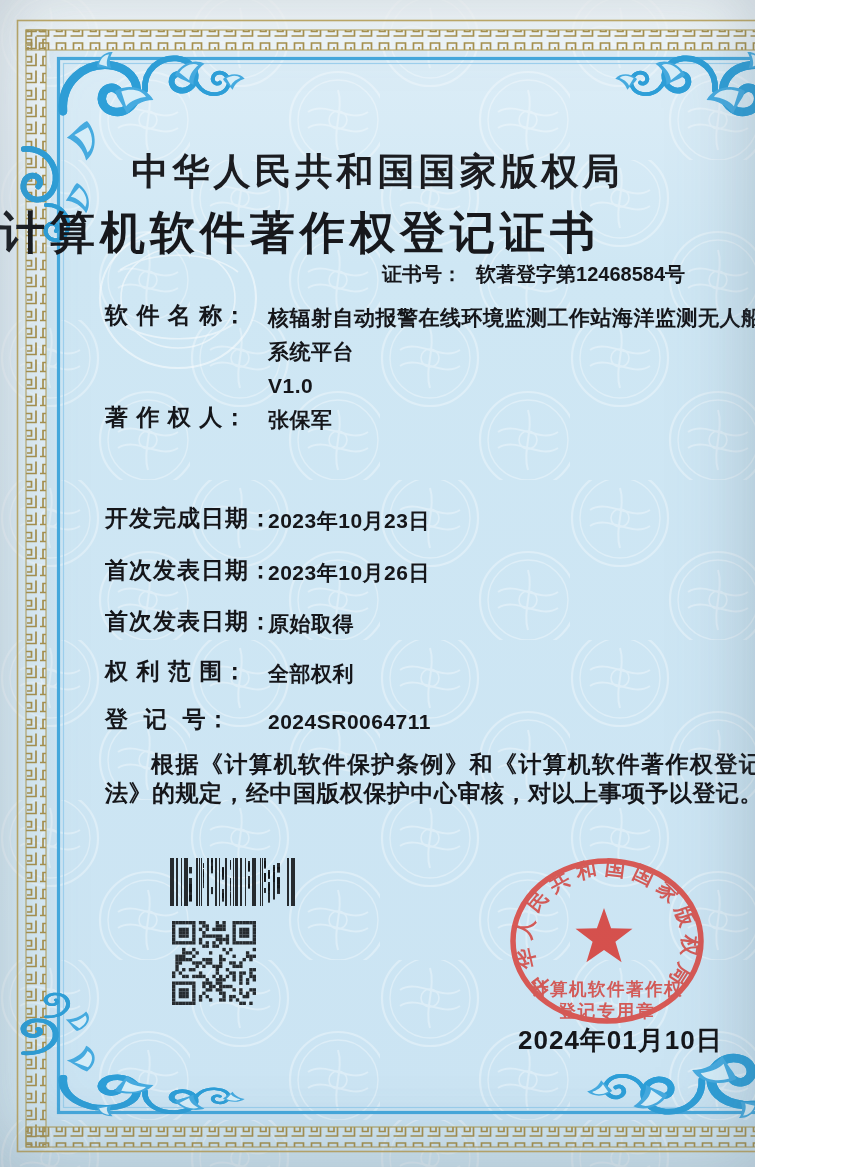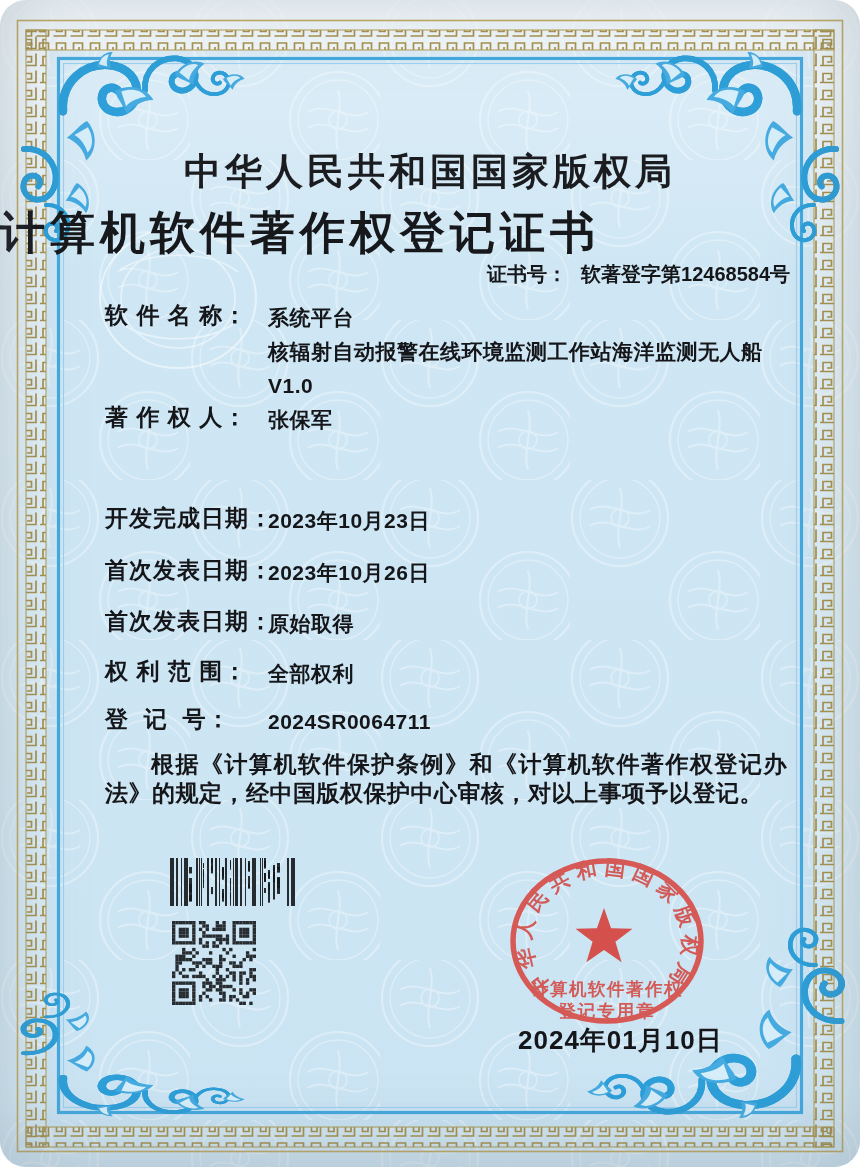--- a/index.html
+++ b/index.html
@@ -1,21 +1,20 @@
 <!DOCTYPE html>
 <html><head>
 <meta charset="utf-8">
 <style>
   html,body{margin:0;padding:0;}
   .page{
-    position:relative; width:860px; height:1167px; overflow:hidden;
+    position:relative; width:755px; height:1167px; overflow:hidden;
     background:linear-gradient(180deg,#f2f8fb 0%, #e7f2f8 18%, #ddeef7 55%, #d4e9f4 100%);
     font-family:"Liberation Sans", sans-serif;
     color:#15161a;
-    border-radius:26px;
   }
   .inner-bg{
     position:absolute; left:46px; top:50px; width:768px; height:1078px;
     background:linear-gradient(180deg,#dcedf7 0%, #cfe7f4 20%, #cbe4f3 100%);
   }
   svg.layer{position:absolute; left:0; top:0;}
   .vignette{
     position:absolute; inset:0; pointer-events:none;
     box-shadow:inset 0 0 90px rgba(90,110,125,.22), inset 0 -25px 60px rgba(90,115,135,.14);
   }
@@ -145,22 +144,22 @@
   <div class="content">
     <div class="authority">中华人民共和国国家版权局</div>
     <div class="cert-title">计算机软件著作权登记证书</div>
     <div class="cert-no">
       <span>证书号：</span><span class="gap"></span><span>软著登字第12468584号</span>
     </div>
 
     <div class="field" style="top:300px">
       <span class="lbl">软 件 名 称：</span>
       <div class="val">
+        <div>核辐射自动报警在线环境监测工作站海洋监测无人船</div>
         <div>系统平台</div>
-        <div>核辐射自动报警在线环境监测工作站海洋监测无人船</div>
         <div>V1.0</div>
       </div>
     </div>
 
     <div class="field" style="top:402px">
       <span class="lbl">著 作 权 人：</span>
       <div class="val">
           <div>张保军</div>
         </div>
     </div>

